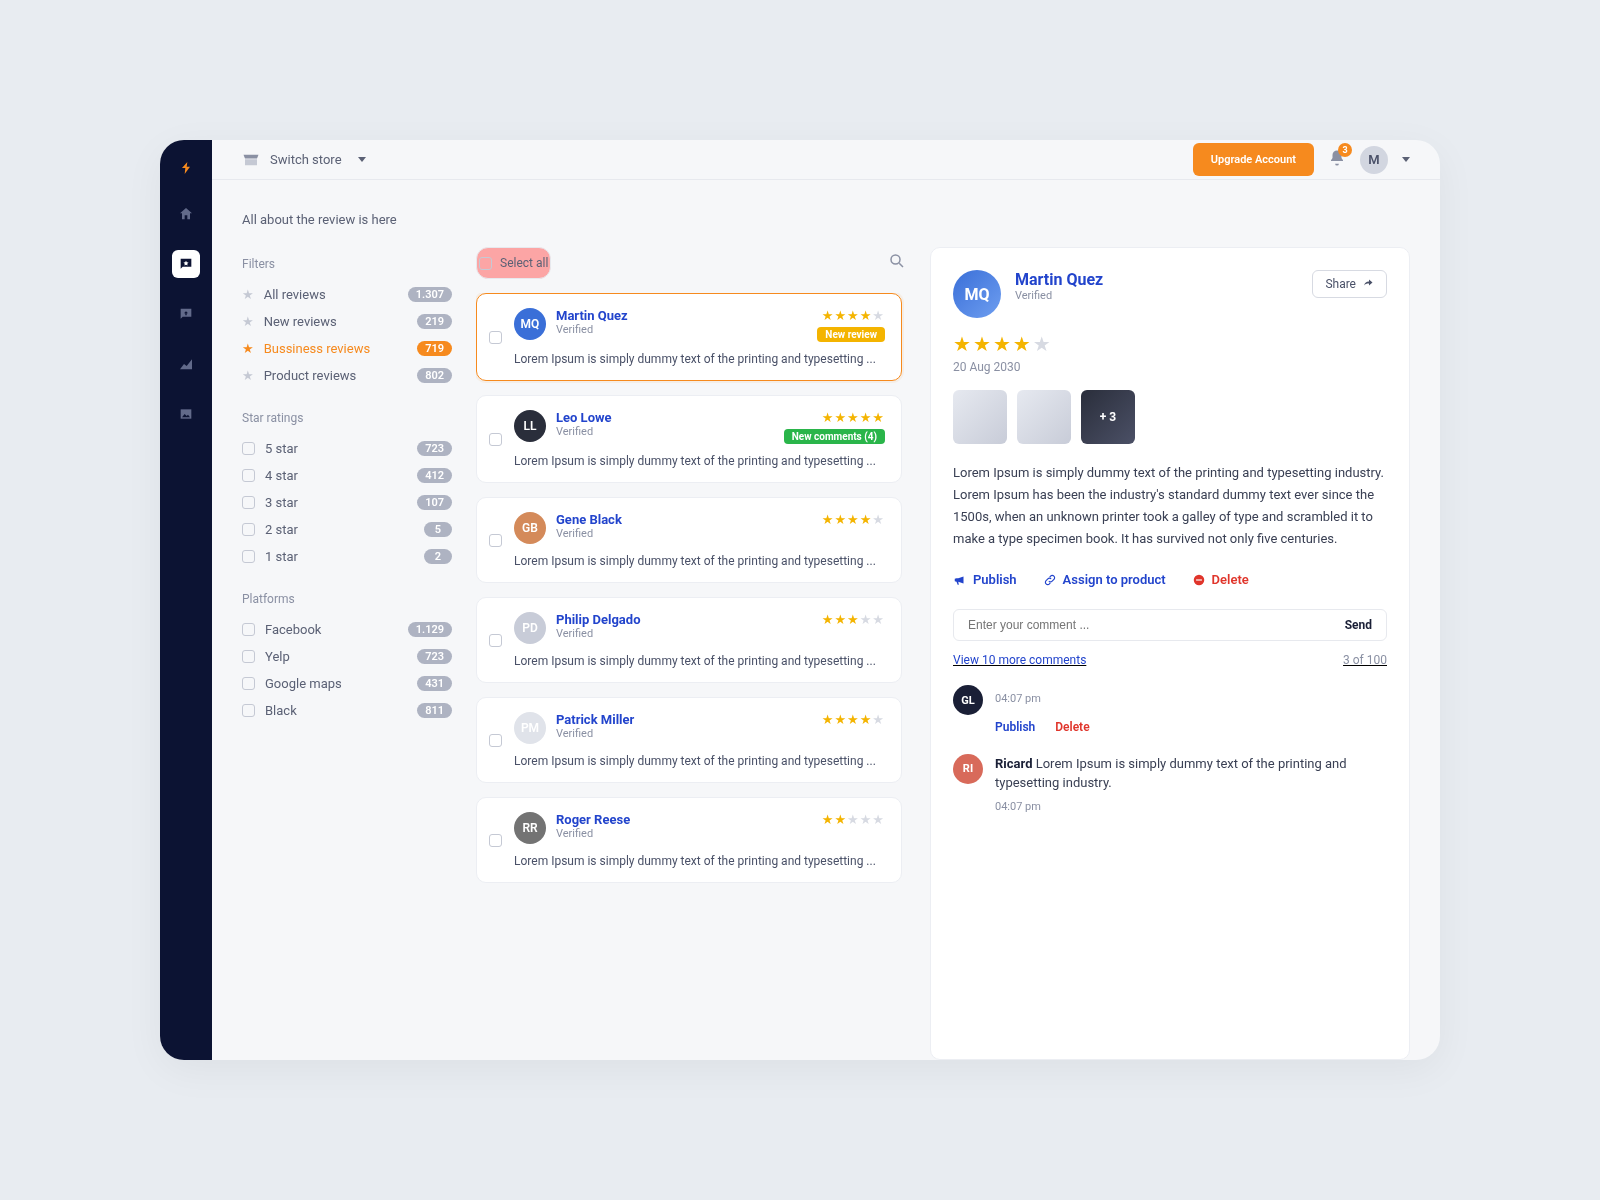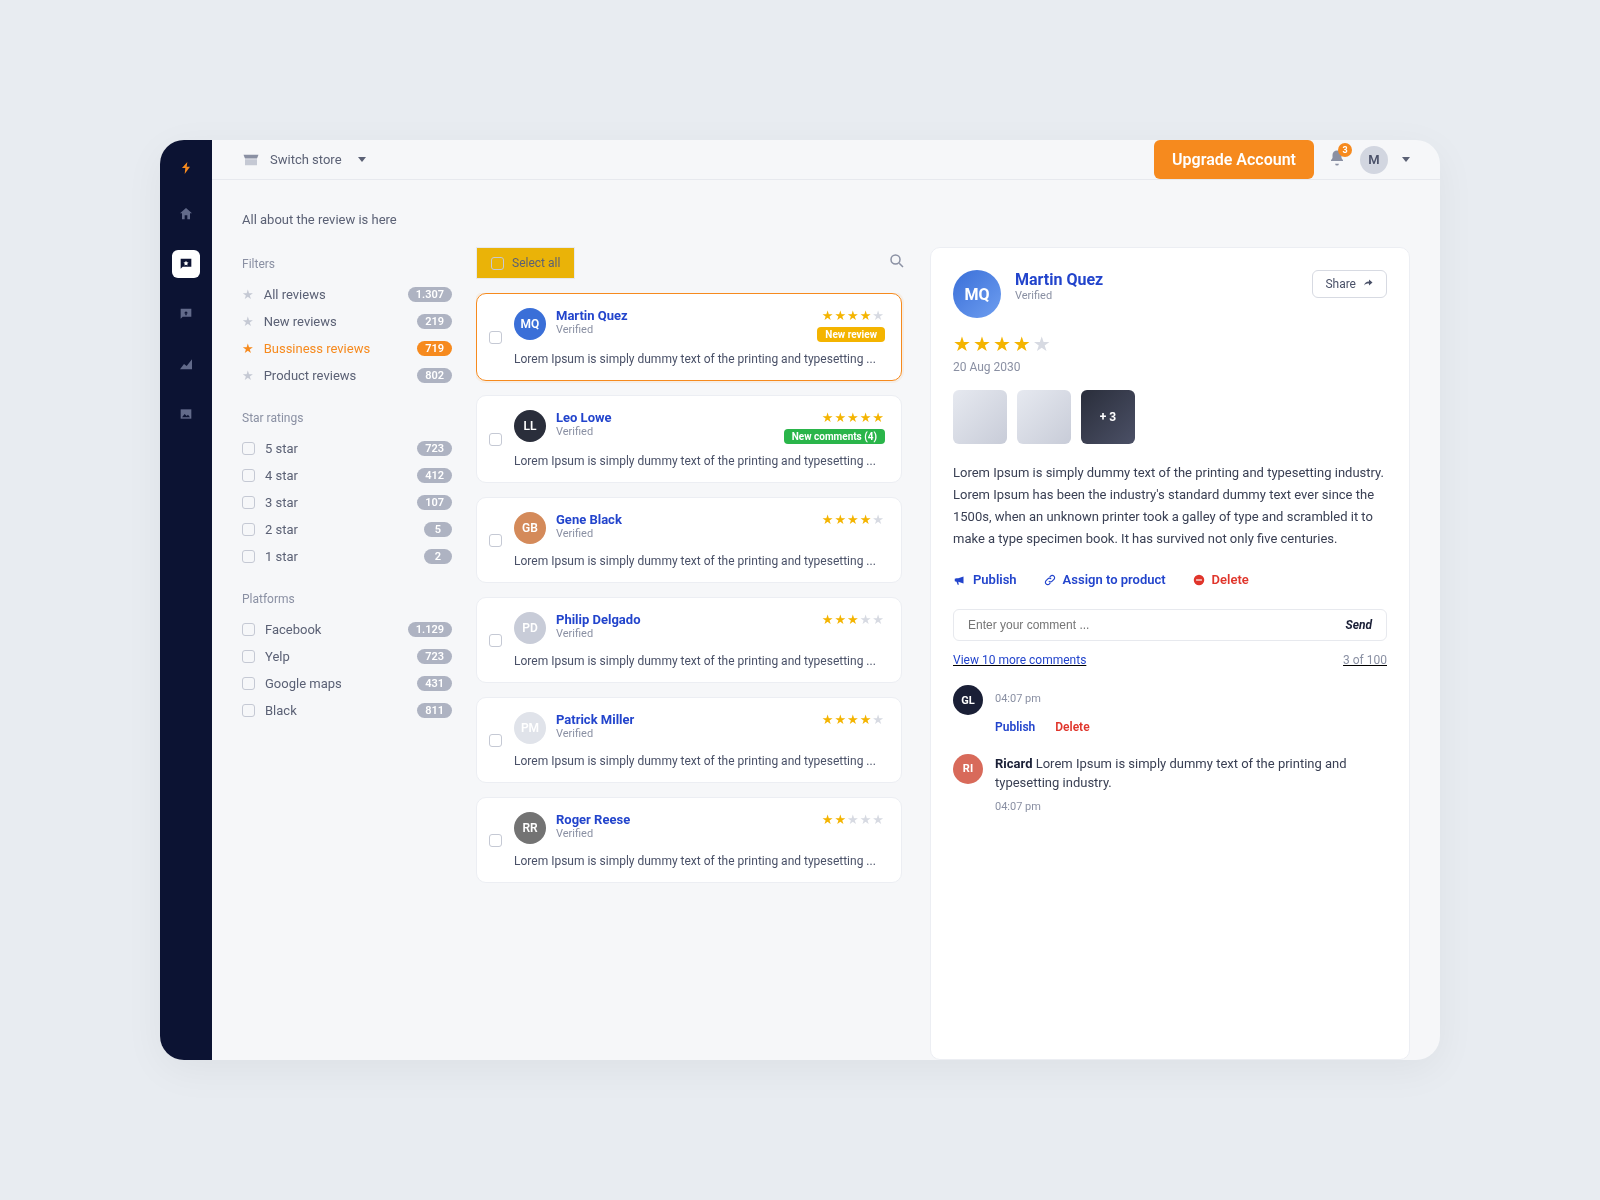--- a/index.html
+++ b/index.html
@@ -58,21 +58,21 @@
   .switch-store {
     display:flex; align-items:center; gap:10px;
     color:#5b6175; font-size:13px; cursor:pointer;
   }
   .store-icon { width:18px; height:14px; }
   .caret-down {
     width:0;height:0;border-left:4px solid transparent;border-right:4px solid transparent;border-top:5px solid #5b6175; margin-left:6px;
   }
   .topbar-spacer{flex:1;}
   .upgrade-btn{
-    background:#f68a1e; color:#fff; font-weight:600; font-size:16px;
+    background:#f68a1e; color:#fff; font-weight:600; font-size:11px;
     padding:10px 18px; border-radius:6px; cursor:pointer;
   }
   .bell-wrap{position:relative; color:#8a90a3; cursor:pointer;}
   .bell-wrap svg{width:18px;height:18px;fill:currentColor;}
   .bell-badge{
     position:absolute; top:-6px; right:-6px;
     width:14px;height:14px;border-radius:50%;
     background:#f68a1e; color:#fff; font-size:9px; font-weight:700;
     display:flex;align-items:center;justify-content:center;
   }
@@ -106,22 +106,22 @@
     padding:1px 8px;border-radius:10px; min-width:28px; text-align:center;
   }
   .filter-row.active .count-pill{ background:#f68a1e;}
   .chk{
     width:13px;height:13px;border:1.5px solid #c5c9d4;border-radius:3px;flex:none;
   }
   
   .list-col{ width:430px; display:flex; flex-direction:column; min-width:0;}
   .list-top{display:flex;align-items:center;justify-content:space-between;margin-bottom:14px;}
   .select-all{
-    background:#eab308;border:1px solid #e7e9ee;border-radius:0;
-    padding:8px 14px;font-size:12px;color:#5b6175;
+    background:#fca5a5;border:1px solid #e7e9ee;border-radius:12px;
+    padding:8px 2px;font-size:12px;color:#5b6175;
     display:flex;align-items:center;gap:8px;cursor:pointer;
   }
   .search-ic{color:#8a90a3;cursor:pointer;}
   .search-ic svg{width:18px;height:18px;fill:none;stroke:currentColor;stroke-width:2;}
   .list{display:flex;flex-direction:column;gap:14px; overflow-y:auto; padding-right:4px;}
   .card{
     background:#fff;border:1px solid #eceef3;border-radius:10px;
     padding:14px 16px 14px 12px;
     display:flex; gap:12px;
   }
@@ -180,21 +180,21 @@
   .act.blue{color:#2244cc;}
   .act.red{color:#e0352b;}
   .act svg{width:14px;height:14px;fill:currentColor;}
   .comment-box{
     margin-top:22px;border:1px solid #e7e9ee;border-radius:6px;
     display:flex;align-items:center;padding:8px 14px;
   }
   .comment-box input{
     flex:1;border:none;outline:none;font-size:12px;color:#4a5168;background:transparent;
   }
-  .send{font-size:12px;font-weight:700;color:#1a1f36;cursor:pointer;font-style:italic;}
+  .send{font-size:12px;font-weight:700;color:#1a1f36;cursor:pointer;}
   .comments-meta{
     display:flex;justify-content:space-between;font-size:12px;margin-top:12px;text-decoration:underline;
   }
   .view-more{color:#2244cc;cursor:pointer;}
   .cnt{color:#8a90a3;}
   .comment{display:flex;gap:12px;margin-top:18px;}
   .c-av{
     width:30px;height:30px;border-radius:50%;flex:none;
     display:flex;align-items:center;justify-content:center;color:#fff;font-size:11px;font-weight:700;
   }

